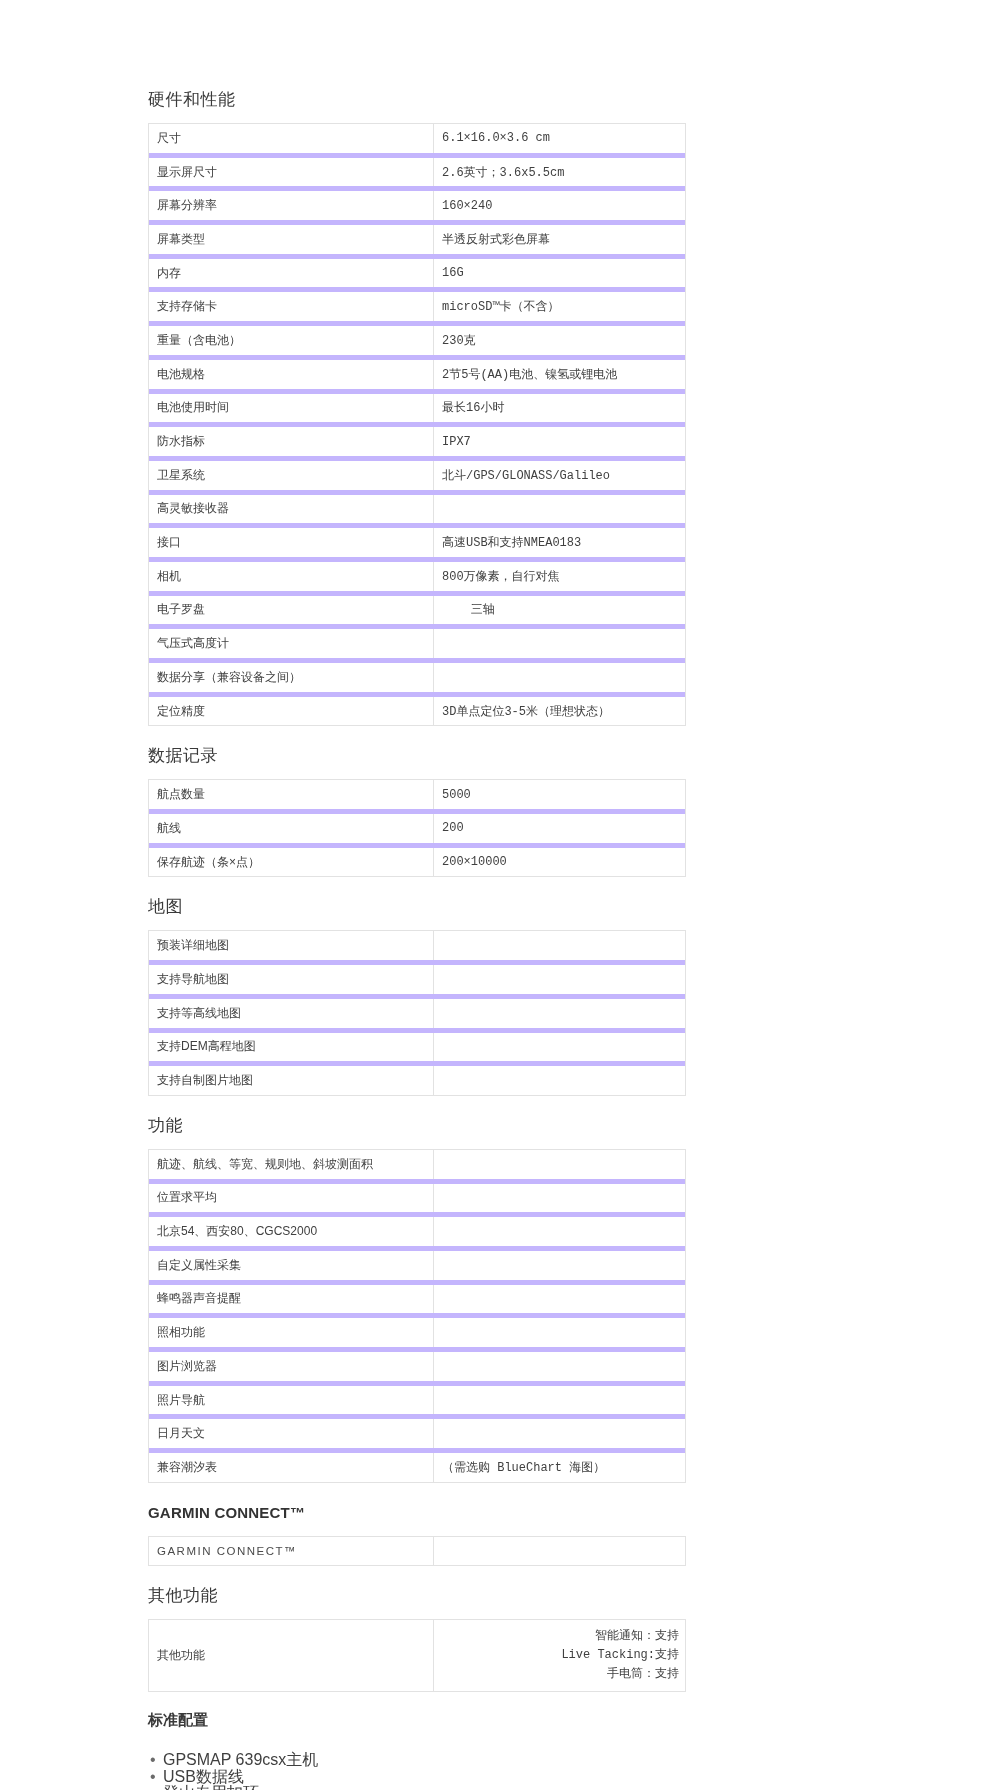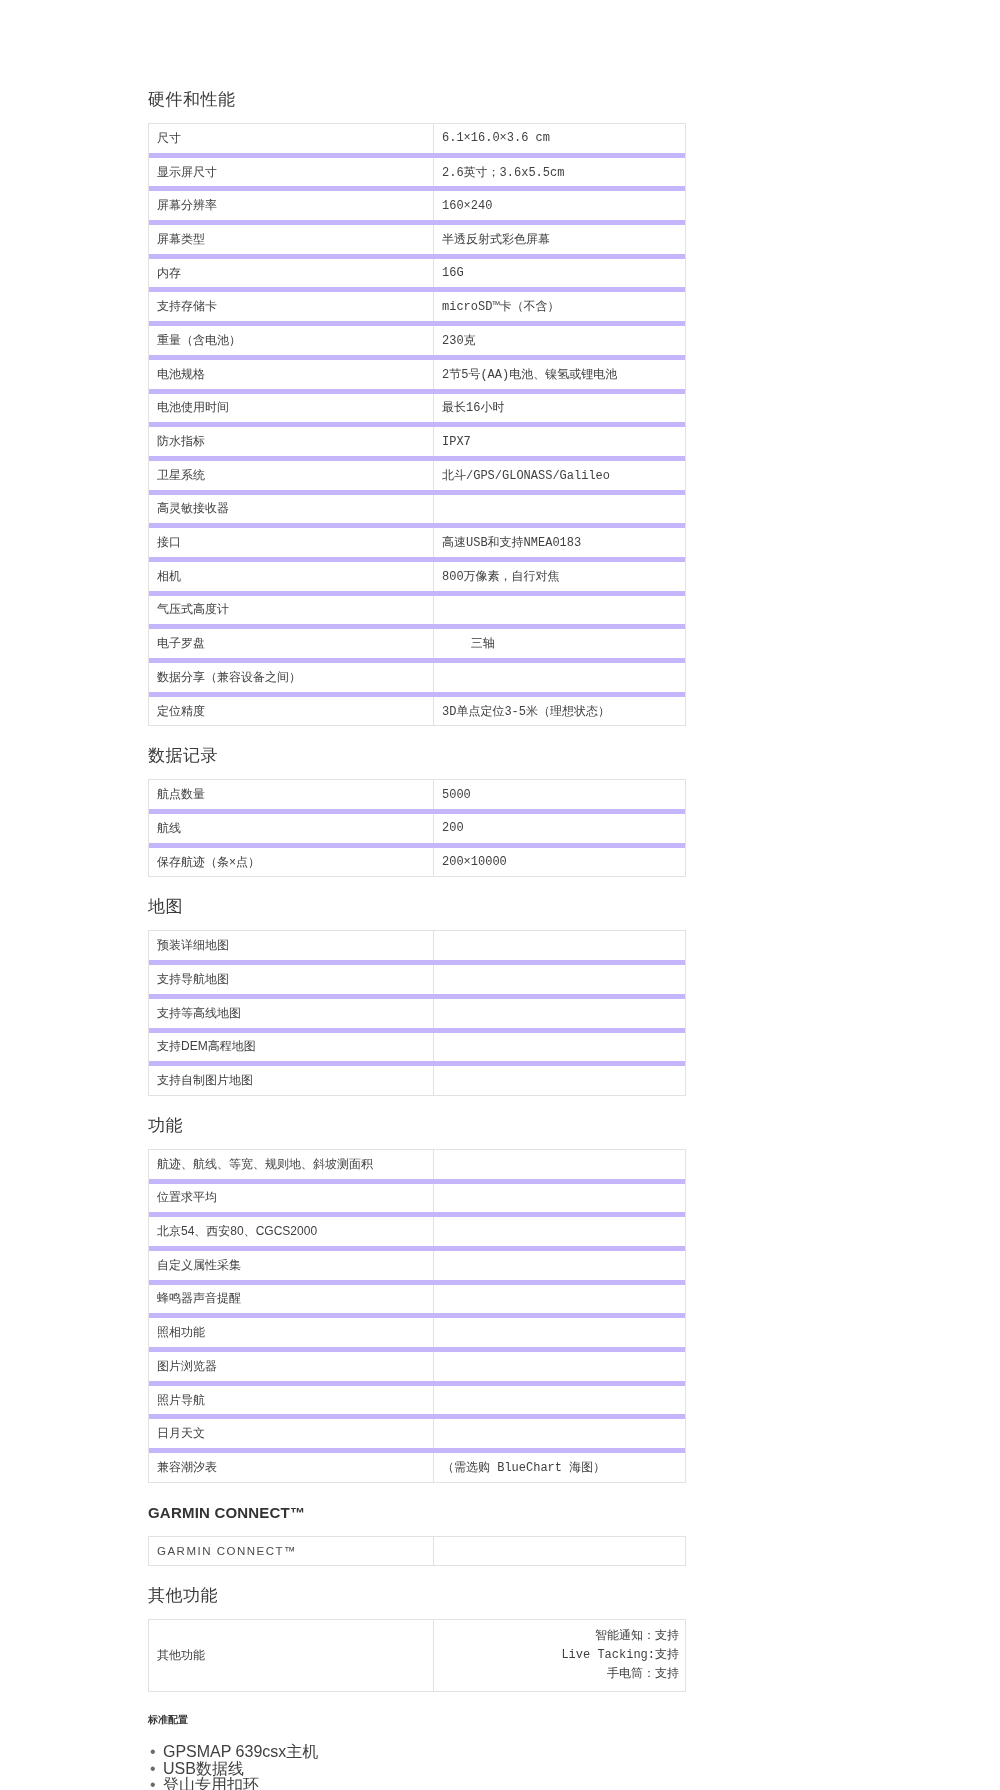--- a/index.html
+++ b/index.html
@@ -73,22 +73,22 @@
   }
   .cell.value.multi {
     flex-direction: column;
     align-items: flex-end;
     justify-content: center;
     line-height: 19px;
     padding-top: 7px;
     padding-bottom: 7px;
   }
   .std-config h3 {
-    margin: 20px 0 16px 0;
-    font-size: 10px;
+    margin: 20px 0 24px 0;
+    font-size: 15px;
     line-height: 16px;
     font-weight: 700;
     color: #3a3a3a;
   }
   .std-config ul {
     margin: 0;
     padding: 0;
     list-style: none;
   }
   .std-config li {
@@ -163,26 +163,26 @@
             </div>
             <div class="spec-row">
               <div class="cell label">接口</div>
               <div class="cell value">高速USB和支持NMEA0183</div>
             </div>
             <div class="spec-row">
               <div class="cell label">相机</div>
               <div class="cell value">800万像素，自行对焦</div>
             </div>
             <div class="spec-row">
-              <div class="cell label">气压式高度计</div>
-              <div class="cell value"></div>
-            </div>
-            <div class="spec-row">
               <div class="cell label">电子罗盘</div>
               <div class="cell value">&nbsp;&nbsp;&nbsp;&nbsp;三轴</div>
+            </div>
+            <div class="spec-row">
+              <div class="cell label">气压式高度计</div>
+              <div class="cell value"></div>
             </div>
             <div class="spec-row">
               <div class="cell label">数据分享（兼容设备之间）</div>
               <div class="cell value"></div>
             </div>
             <div class="spec-row">
               <div class="cell label">定位精度</div>
               <div class="cell value">3D单点定位3-5米（理想状态）</div>
             </div>
           </div>

